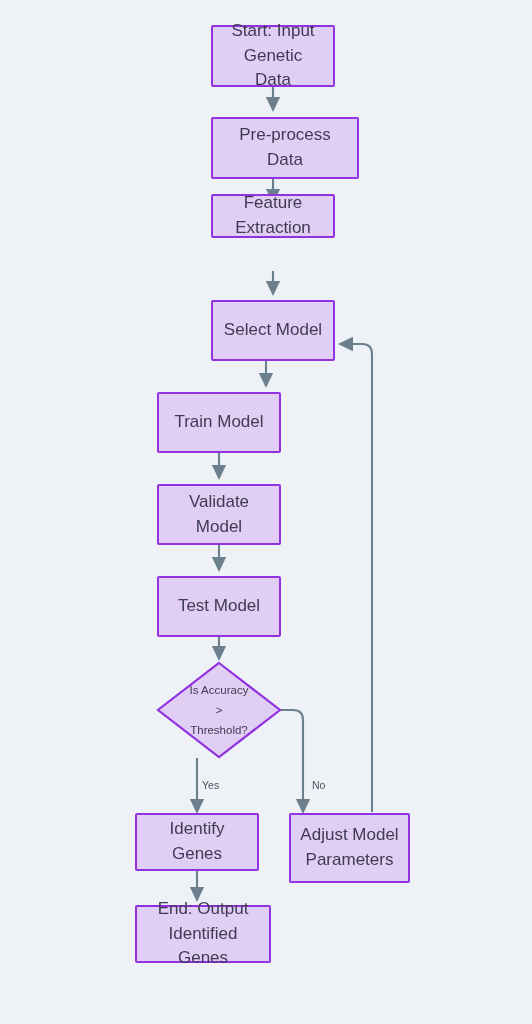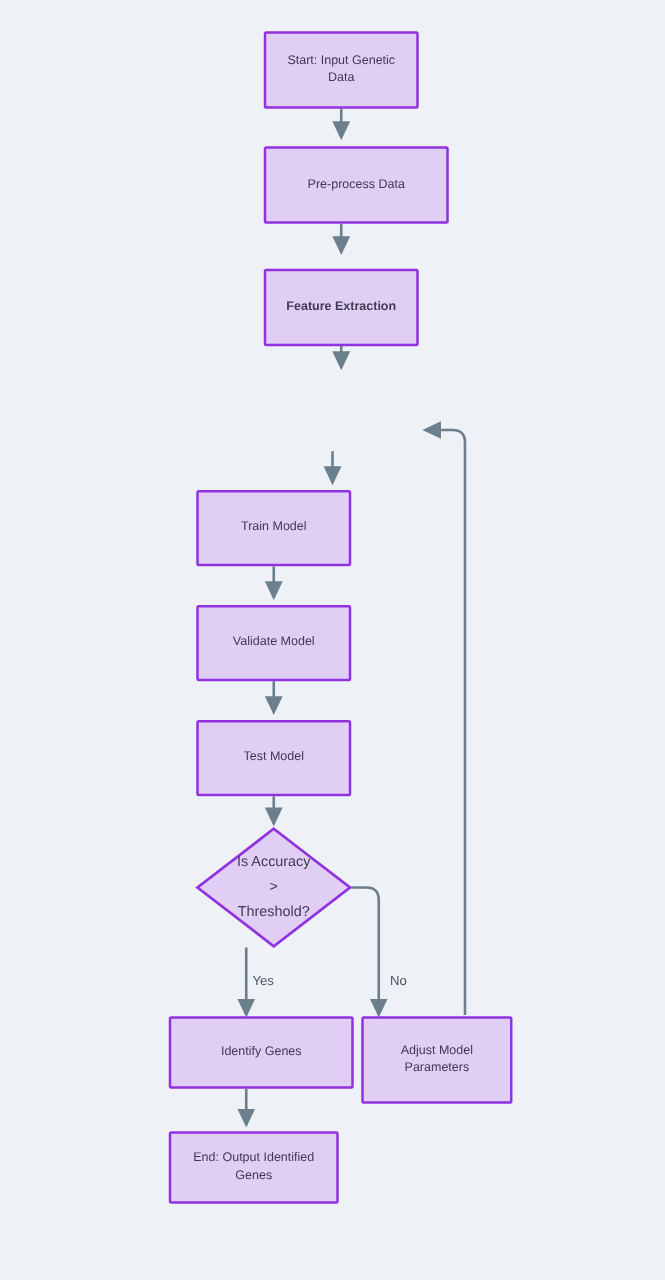--- a/index.html
+++ b/index.html
@@ -33,21 +33,21 @@
     position: absolute;
     box-sizing: border-box;
     background: #e1cef4;
     border: 2px solid #9132e0;
     border-radius: 2px;
     display: flex;
     align-items: center;
     justify-content: center;
     text-align: center;
     color: #3f3b52;
-    font-size: 10px;
+    font-size: 17px;
     line-height: 1.45;
     padding: 4px 8px;
   }
   .node-label {
     display: block;
     white-space: pre-line;
   }
   .diamond-wrap {
     position: absolute;
   }
@@ -119,24 +119,27 @@
 
   <div class="node" style="left:211px; top:25px; width:124px; height:62px;">
     <span class="node-label">Start: Input Genetic
 Data</span>
   </div>
 
   <div class="node" style="left:211px; top:117px; width:148px; height:62px;">
     <span class="node-label">Pre-process Data</span>
   </div>
 
-  <div class="node" style="left:211px; top:215px; width:124px; height:62px;font-weight:bold;">
+  <div class="node" style="left:211px; top:194px; width:124px; height:44px;">
     <span class="node-label">Feature Extraction</span>
   </div>
 
+  <div class="node" style="left:211px; top:300px; width:124px; height:61px;">
+    <span class="node-label">Select Model</span>
+  </div>
 
   <div class="node" style="left:157px; top:392px; width:124px; height:61px;">
     <span class="node-label">Train Model</span>
   </div>
 
   <div class="node" style="left:157px; top:484px; width:124px; height:61px;">
     <span class="node-label">Validate Model</span>
   </div>
 
   <div class="node" style="left:157px; top:576px; width:124px; height:61px;">
@@ -149,21 +152,21 @@
     </svg>
     <div class="diamond-text">Is Accuracy
 &gt;
 Threshold?</div>
   </div>
 
   <div class="edge-label" style="left:186px; top:779px;">Yes</div>
 
   <div class="edge-label" style="left:296px; top:779px;">No</div>
 
-  <div class="node" style="left:135px; top:813px; width:148px; height:58px;">
+  <div class="node" style="left:135px; top:813px; width:124px; height:58px;">
     <span class="node-label">Identify Genes</span>
   </div>
 
   <div class="node" style="left:289px; top:813px; width:121px; height:70px;">
     <span class="node-label">Adjust Model
 Parameters</span>
   </div>
 
   <div class="node" style="left:135px; top:905px; width:136px; height:58px;">
     <span class="node-label">End: Output Identified

